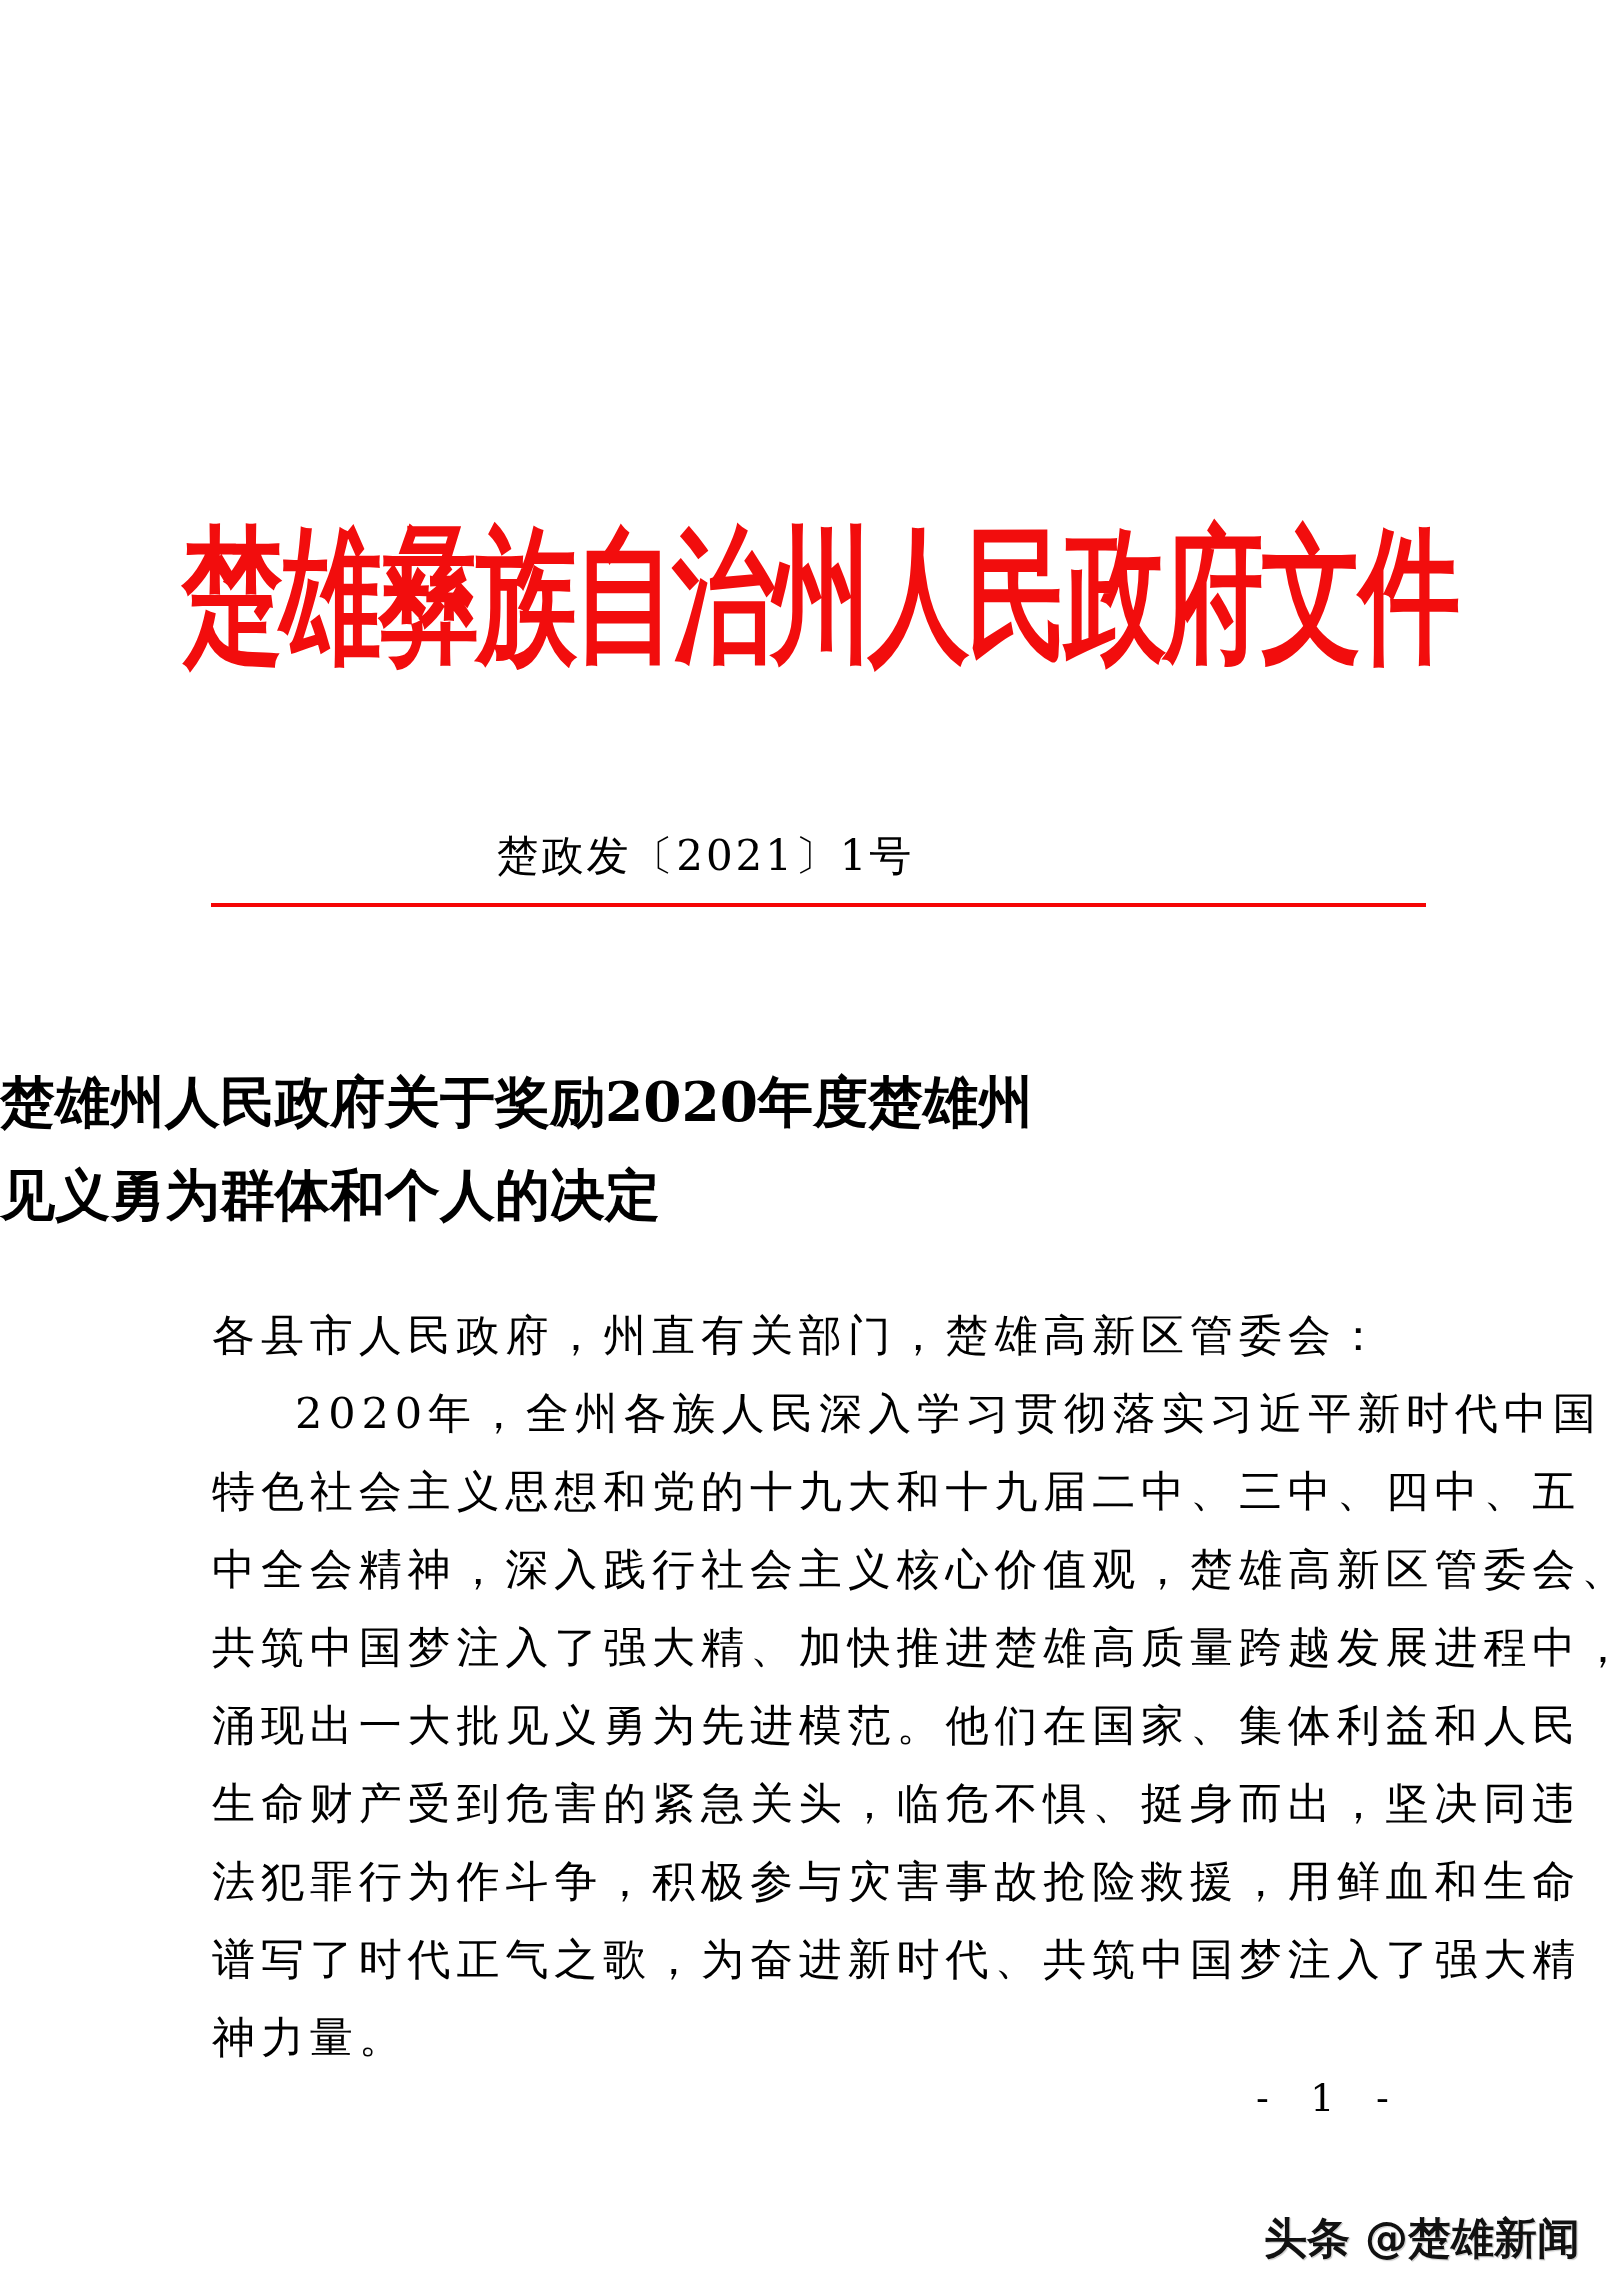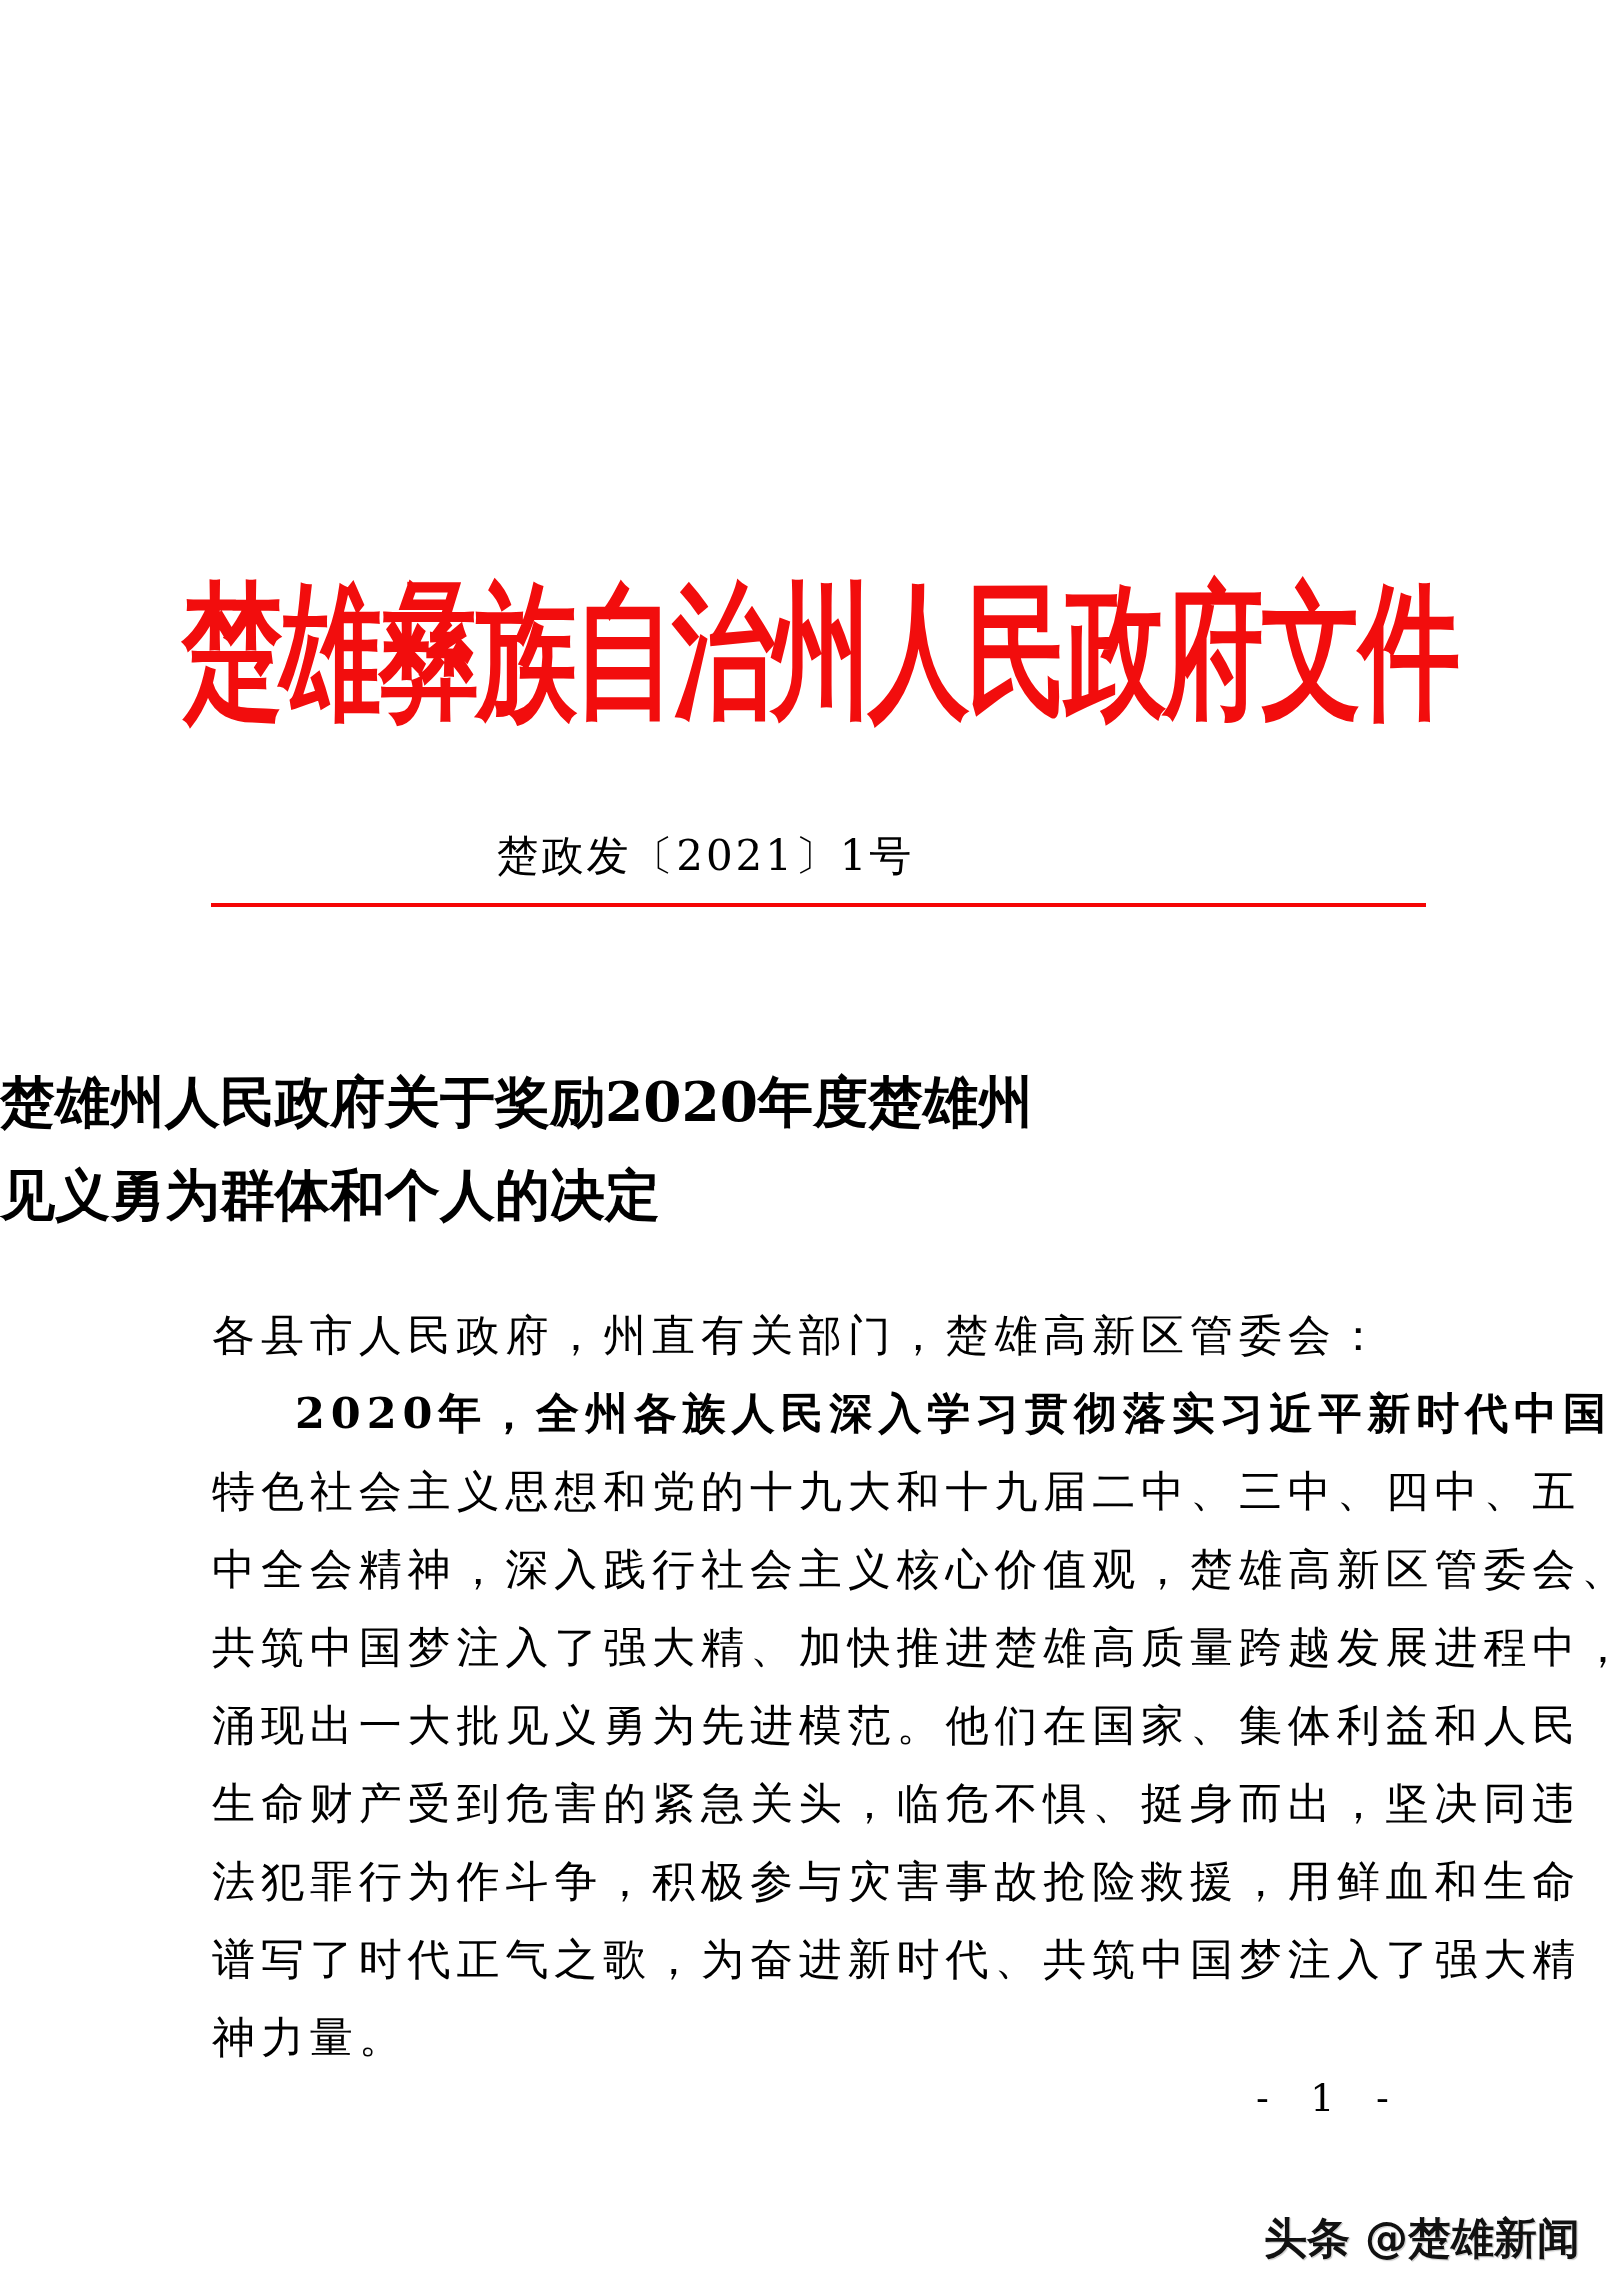--- a/index.html
+++ b/index.html
@@ -1,41 +1,41 @@
 <!DOCTYPE html>
 <html style="font-size:7.9px"><head>
 <meta charset="utf-8">
 <style>
   html, body { margin: 0; padding: 0; background: #ffffff; }
   body { width: 1622px; height: 2295px; position: relative; overflow: hidden;
          font-family: "DejaVu Serif", "Liberation Serif", serif; color: #000; }
   .page { position: absolute; left: 0; top: 0; width: 1622px; height: 2295px; background: #fff; }
 
   .red-head { position: absolute; left: 211px; top: 545px; width: 1217px; height: 157px;
-              display: flex; align-items: flex-end; justify-content: center; }
+              display: flex; align-items: flex-start; justify-content: center; }
   .red-head span { display: inline-block; color: #f20d0d; font-weight: bold;
                    font-size: 101px; line-height: 1; letter-spacing: -2.9px;
                    transform: scaleY(1.45); transform-origin: center;
                    font-family: "DejaVu Sans", "Liberation Sans", sans-serif; white-space: nowrap; }
 
   .doc-num { position: absolute; left: 0; width: 1411px; top: 829px; text-align: center;
              font-size: 42px; line-height: 54px; letter-spacing: 2.9px; white-space: nowrap; }
 
   .red-rule { position: absolute; left: 211px; top: 903px; width: 1215px; height: 4.4px; background: #f50505; }
 
   .title { position: absolute; left: 0; width: 1622px; font-weight: bold;
            font-size: 55px; line-height: 74px; white-space: nowrap;
            font-family: "DejaVu Serif", "Liberation Serif", serif; }
   .title.l1 { top: 1065px; }
   .title.l2 { top: 1158px; }
 
   .body-text { position: absolute; left: 212px; width: 1217px; top: 1306px; }
   .line { height: 78px; font-size: 43px; line-height: 59px; white-space: nowrap;
           letter-spacing: 5.9px; font-family: "DejaVu Serif", "Liberation Serif", serif; }
-  .line.indent { padding-left: 83px; font-weight: bold; }
+  .line.indent { padding-left: 83px; }
 
   .page-num { position: absolute; left: 1256px; top: 2074px; font-size: 38px; line-height: 49px;
               letter-spacing: 14.7px; white-space: nowrap; }
 
   .watermark { position: absolute; left: 1264px; top: 2209px; font-size: 43px; line-height: 59px;
                font-weight: bold; color: #111; white-space: nowrap;
                font-family: "DejaVu Sans", "Liberation Sans", sans-serif;
                text-shadow: 0 0 1.5px #fff, 0 0 2.9px #fff, 1px 1px 1px rgba(0,0,0,0.35); }
 </style>
 </head>

